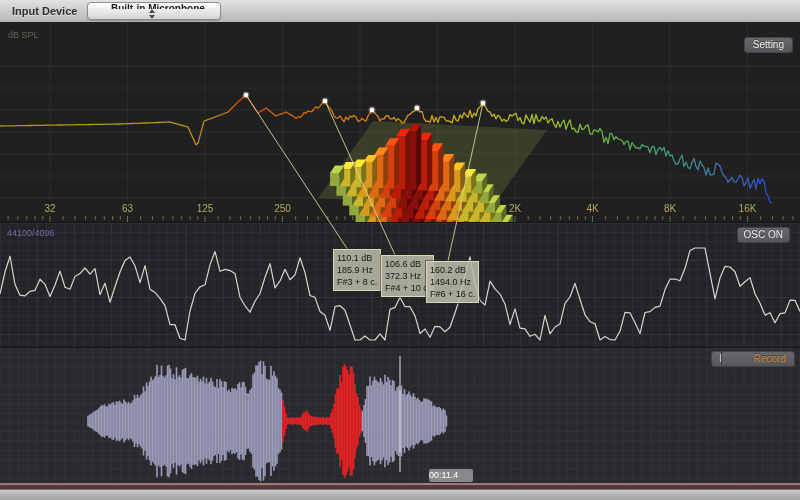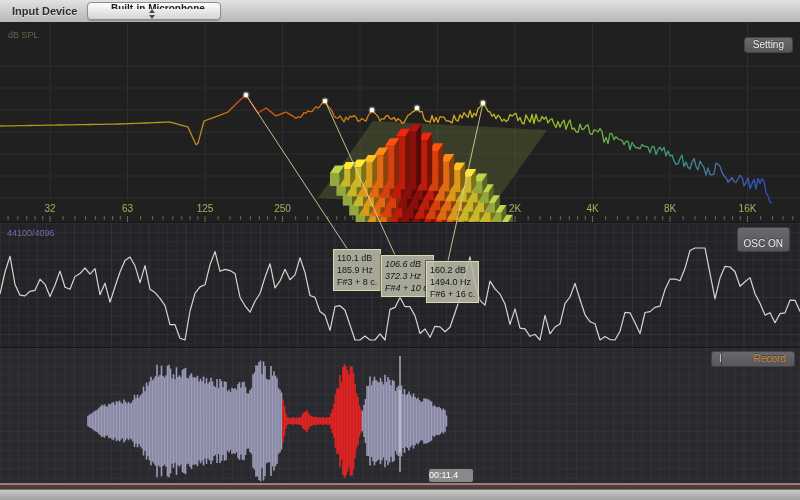--- a/index.html
+++ b/index.html
@@ -27,21 +27,21 @@
     background:linear-gradient(#9c7c7c 0%,#9c7c7c 34%,#5a3e3e 35%,#4a3434 100%);}
   #footer{position:absolute;left:0;top:489px;width:800px;height:11px;
     background:linear-gradient(#c8c8c8,#9c9c9c);border-top:1px solid #767676;}
   svg{position:absolute;left:0;top:0;display:block;}
   #overlay-svg{left:0;top:0;z-index:5;pointer-events:none;}
   
   .gbtn{position:absolute;z-index:7;font-size:10px;color:#ededed;background:linear-gradient(#69696d,#57575b);
     border:1px solid #434347;border-radius:3px;padding:1px 8px 2px 8px;cursor:default;
     text-shadow:0 -1px 0 rgba(0,0,0,.4);}
   #setting-btn{right:7px;top:15px;}
-  #oscon-btn{right:10px;top:4px;padding:10px 6px 2px 6px;}
+  #oscon-btn{right:10px;top:4px;padding:1px 6px 2px 6px;}
   #play-btn{right:52px;top:3px;}
   #record-btn{right:5px;top:3px;color:#d2862e;padding-left:32px;}
   
   .corner-label{position:absolute;font-size:9px;z-index:4;}
   #dbspl-label{left:8px;top:8px;color:#646450;}
   #samplerate-label{left:7px;top:5px;color:#7070a8;}
   
   .callout{position:absolute;z-index:6;background:rgba(186,186,168,.88);
     border:1px solid #d8d8b6;box-shadow:0 0 0 1px rgba(40,40,30,.55);
     font-size:9px;line-height:12px;color:#161612;padding:2px 3px;white-space:nowrap;}
@@ -995,21 +995,21 @@
       </svg>
     <button class="gbtn" id="play-btn">Play</button>
     <button class="gbtn" id="record-btn">Record</button>
   </div>
 
   <div class="callout" id="callout-0" style="left: 333px; top: 249px;">
     <div>110.1 dB</div>
     <div>185.9 Hz</div>
     <div>F#3 + 8 c.</div>
   </div>
-  <div class="callout" id="callout-1" style="left: 381px; top: 255px; font-style: italic;">
+  <div class="callout" id="callout-1" style="left: 381px; top: 255px;">
     <div>106.6 dB</div>
     <div>372.3 Hz</div>
     <div>F#4 + 10 c.</div>
   </div>
   <div class="callout" id="callout-2" style="left: 426px; top: 261px;">
     <div>160.2 dB</div>
     <div>1494.0 Hz</div>
     <div>F#6 + 16 c.</div>
   </div>
 

